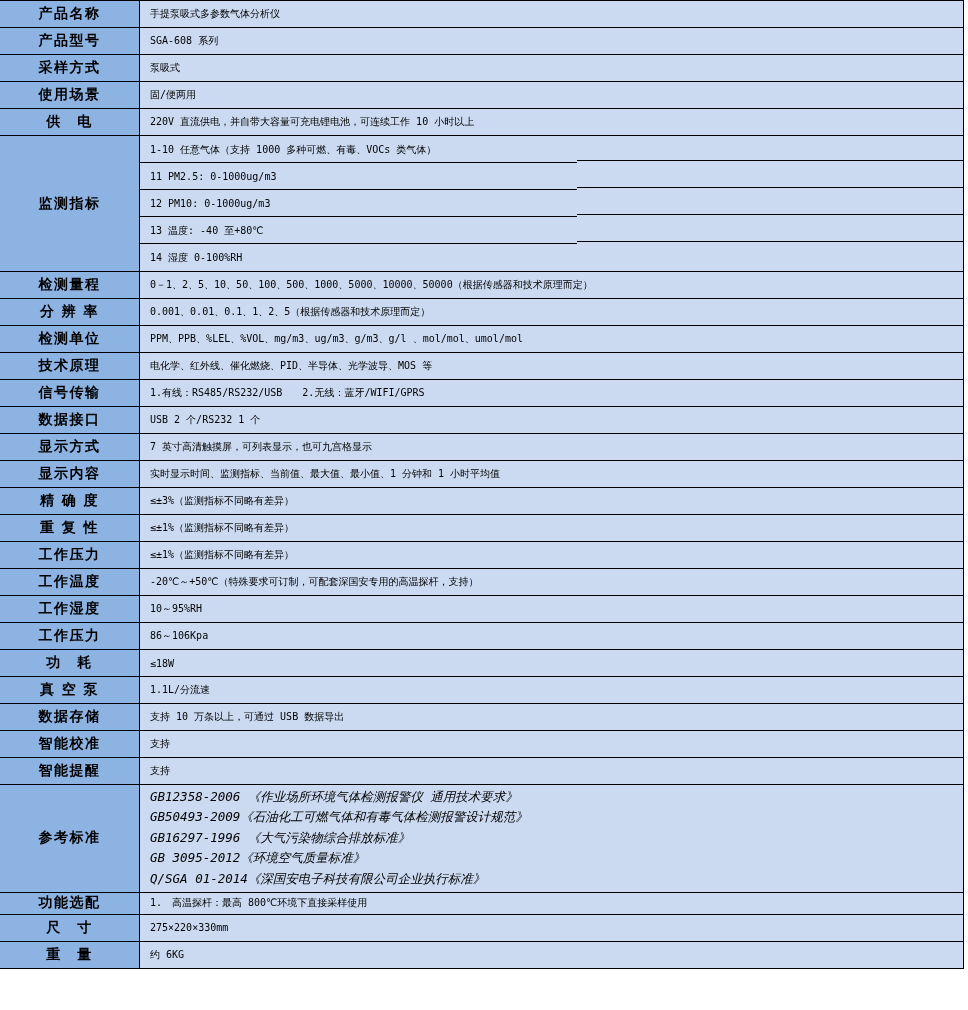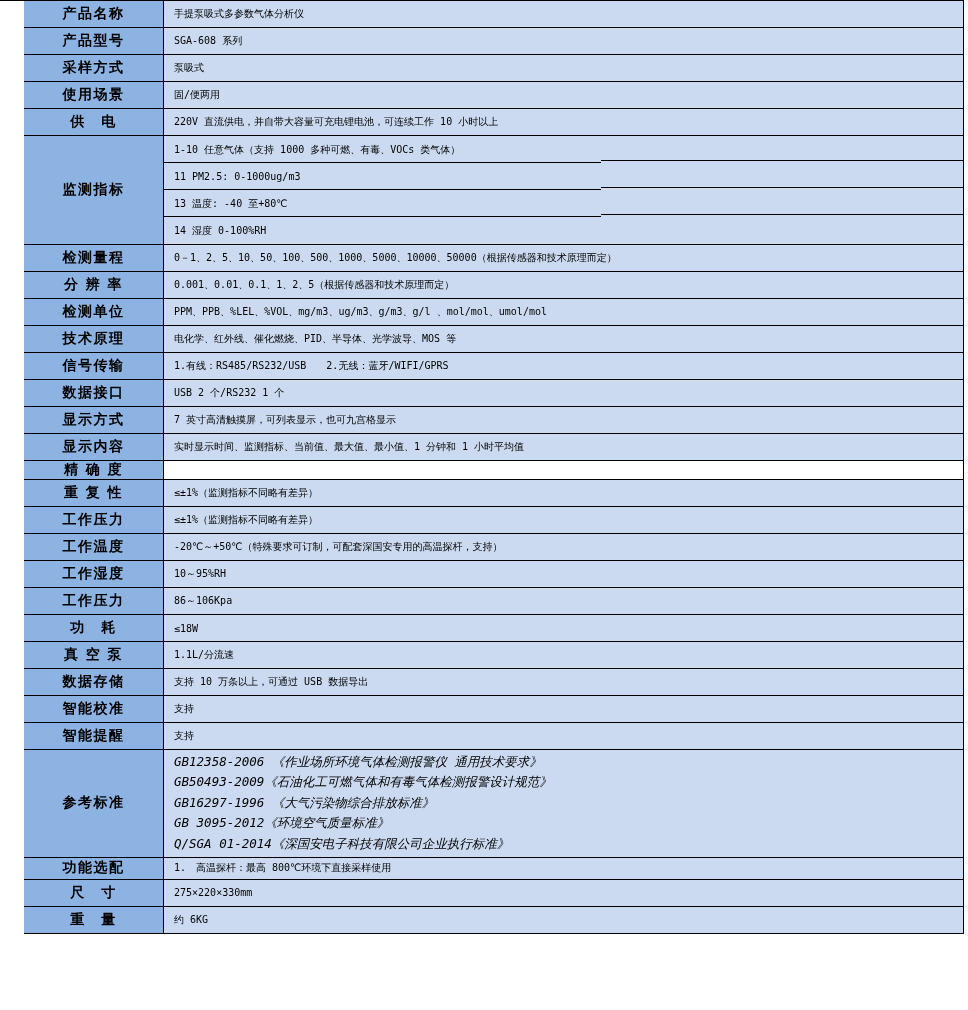--- a/index.html
+++ b/index.html
@@ -14,21 +14,20 @@
     width: 968px; height: 1010px;
     background: var(--page-bg);
     font-family: "DejaVu Sans", "Liberation Sans", sans-serif;
     color: var(--text);
     overflow: hidden;
   }
   .spec-table {
     width: 964px;
     border-top: 1px solid var(--border);
     border-right: 1px solid var(--border);
-    padding-left: 24px;
   }
   .row { display: flex; border-bottom: 1px solid var(--border); }
   .label-cell {
     flex: 0 0 140px;
     background: var(--label-bg);
     border-right: 1px solid var(--border);
     display: flex; align-items: center; justify-content: center;
     font-weight: bold;
     font-size: 14px;
     letter-spacing: 1.5px;
@@ -92,20 +91,21 @@
       <div class="label-cell">供　电</div>
       <div class="value-cell">
         <div class="value-line">220V 直流供电，并自带大容量可充电锂电池，可连续工作 10 小时以上</div>
       </div>
     </div>
     <div class="row row-monitoring-indicators">
       <div class="label-cell">监测指标</div>
       <div class="value-cell">
         <div class="value-line">1-10 任意气体（支持 1000 多种可燃、有毒、VOCs 类气体）</div>
         <div class="value-line">11 PM2.5: 0-1000ug/m3</div>
+        <div class="value-line">12 PM10: 0-1000ug/m3</div>
         <div class="value-line">13 温度: -40 至+80℃</div>
         <div class="value-line">14 湿度 0-100%RH</div>
       </div>
     </div>
     <div class="row row-detection-range">
       <div class="label-cell">检测量程</div>
       <div class="value-cell">
         <div class="value-line">0－1、2、5、10、50、100、500、1000、5000、10000、50000（根据传感器和技术原理而定）</div>
       </div>
     </div>
@@ -146,20 +146,23 @@
       </div>
     </div>
     <div class="row row-display-content">
       <div class="label-cell">显示内容</div>
       <div class="value-cell">
         <div class="value-line">实时显示时间、监测指标、当前值、最大值、最小值、1 分钟和 1 小时平均值</div>
       </div>
     </div>
     <div class="row row-accuracy">
       <div class="label-cell">精 确 度</div>
+      <div class="value-cell">
+        <div class="value-line">≤±3%（监测指标不同略有差异）</div>
+      </div>
     </div>
     <div class="row row-repeatability">
       <div class="label-cell">重 复 性</div>
       <div class="value-cell">
         <div class="value-line">≤±1%（监测指标不同略有差异）</div>
       </div>
     </div>
     <div class="row row-linearity-error">
       <div class="label-cell">工作压力</div>
       <div class="value-cell">

